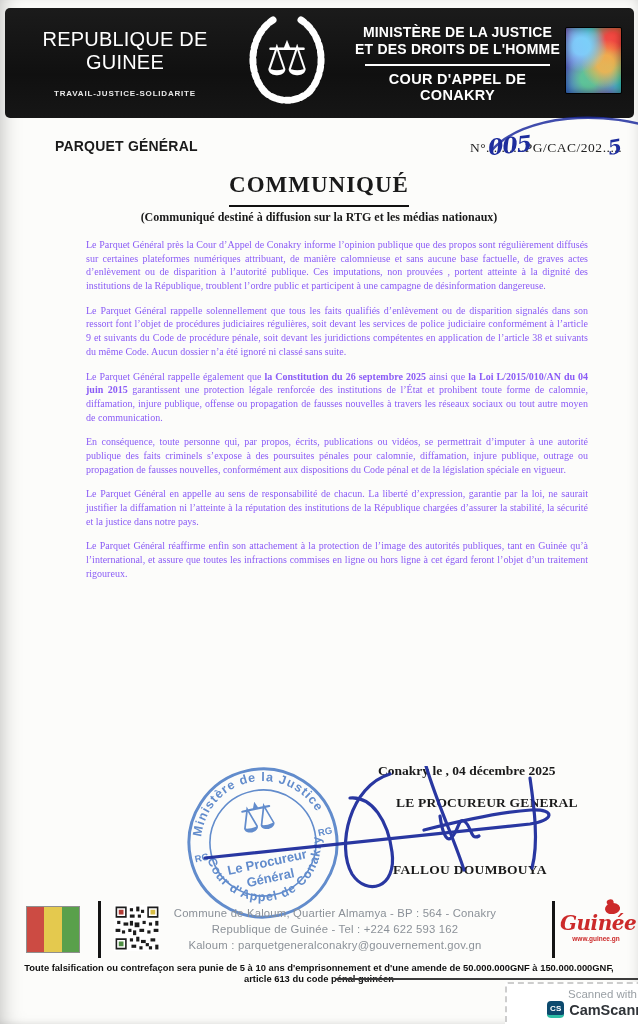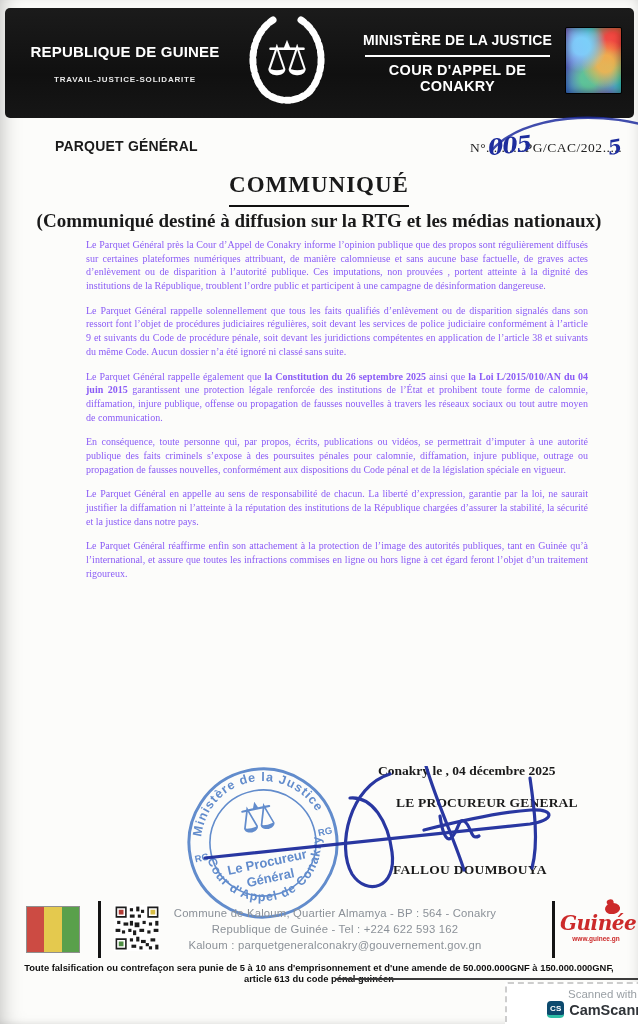--- a/index.html
+++ b/index.html
@@ -12,21 +12,21 @@
   }
 
   
   .header {
     position:absolute; top:8px; left:5px; width:629px; height:110px;
     background:linear-gradient(180deg,#1b1b1b,#101010 60%,#161616);
     border-radius:5px; display:flex; align-items:center; padding:0 70px 0 16px;
     color:#fff; font-family:"Liberation Sans", sans-serif;
   }
   .h-left { width:208px; text-align:center; }
-  .h-left-title { font-size:15px; font-weight:bold; letter-spacing:.2px; }
+  .h-left-title { font-size:20px; font-weight:normal; letter-spacing:.2px; }
   .h-left-sub { font-size:8px; font-weight:bold; letter-spacing:.8px; margin-top:15px; color:#e8e8e8; }
   .h-emblem { width:104px; text-align:center; margin:0 6px; }
   .h-right { flex:1; text-align:center; padding-left:6px; }
   .h-right-l1,.h-right-l2 { font-size:14px; font-weight:bold; letter-spacing:.2px; line-height:1.25; }
   .h-rule { border-top:2px solid #fff; margin:5px 14px 5px; }
   .h-right-l3 { font-size:14.5px; font-weight:bold; letter-spacing:.3px; }
   .sticker {
     position:absolute; right:12px; top:19px; width:57px; height:67px;
     border-radius:2px; border:1px solid #000;
     background:
@@ -43,21 +43,21 @@
   .ref-num { position:absolute; top:140px; right:16px; font-size:13.5px; white-space:nowrap; }
   .ref-num .printed { letter-spacing:.5px; color:#222; }
   .hand { font-family:"DejaVu Serif", serif; font-style:italic; font-weight:bold; color:#1e2d9d; }
   .hand1 { position:absolute; left:18px; top:-8px; font-size:22px; transform:rotate(-6deg); letter-spacing:-1px; }
   .hand2 { position:absolute; right:0px; top:-5px; font-size:20px; transform:rotate(-10deg); }
   .flourish { position:absolute; top:-30px; left:4px; z-index:4; }
 
   
   .title-wrap { position:absolute; top:172px; left:0; width:100%; text-align:center; }
   .doc-title { display:inline-block; font-size:23px; font-weight:bold; letter-spacing:1px; border-bottom:2.5px solid #111; padding-bottom:7px; }
-  .subtitle { position:absolute; top:210px; left:0; width:100%; text-align:center; font-size:19px; font-weight:bold; }
+  .subtitle { position:absolute; top:210px; left:0; width:100%; text-align:center; font-size:12px; font-weight:bold; }
 
   
   .body-text { position:absolute; top:238px; left:86px; width:502px; }
   .para { text-align:justify; font-size:10px; line-height:1.37; margin-bottom:11px; color:#8b5cf6; }
   .para .b { font-weight:bold; }
 
   
   .sign-area { position:absolute; top:752px; left:0; width:100%; height:172px; }
   .sign-date { position:absolute; left:378px; top:11px; font-size:13.5px; font-weight:bold; }
   .sign-role { position:absolute; left:396px; top:43px; font-size:13.5px; font-weight:bold; letter-spacing:.2px; }
@@ -101,20 +101,21 @@
     <div class="h-emblem">
       <svg width="92" height="96" viewBox="0 0 92 96">
         <path d="M32,7 C9,22 5,58 24,79" stroke="#fff" stroke-width="7" fill="none" stroke-dasharray="4 3.6" stroke-linecap="round"></path>
         <path d="M60,7 C83,22 87,58 68,79" stroke="#fff" stroke-width="7" fill="none" stroke-dasharray="4 3.6" stroke-linecap="round"></path>
         <path d="M24,79 C36,90 56,90 68,79" stroke="#fff" stroke-width="7" fill="none" stroke-dasharray="4 3.6" stroke-linecap="round"></path>
         <text x="46" y="62" text-anchor="middle" font-size="48" fill="#fff" font-family="DejaVu Sans">⚖</text>
       </svg>
     </div>
     <div class="h-right">
       <div class="h-right-l1">MINISTÈRE DE LA JUSTICE</div>
+      <div class="h-right-l2">ET DES DROITS DE L'HOMME</div>
       <div class="h-rule"></div>
       <div class="h-right-l3">COUR D'APPEL DE CONAKRY</div>
     </div>
     <div class="sticker"></div>
   </div>
 
   <div class="ref-office">PARQUET GÉNÉRAL</div>
   <div class="ref-num">
     <svg class="flourish" width="215" height="42" viewBox="0 0 215 42">
       <path d="M18,40 C48,6 130,-4 196,24" stroke="#1e2d9d" stroke-width="2.4" fill="none" opacity=".85" stroke-linecap="round"></path>

